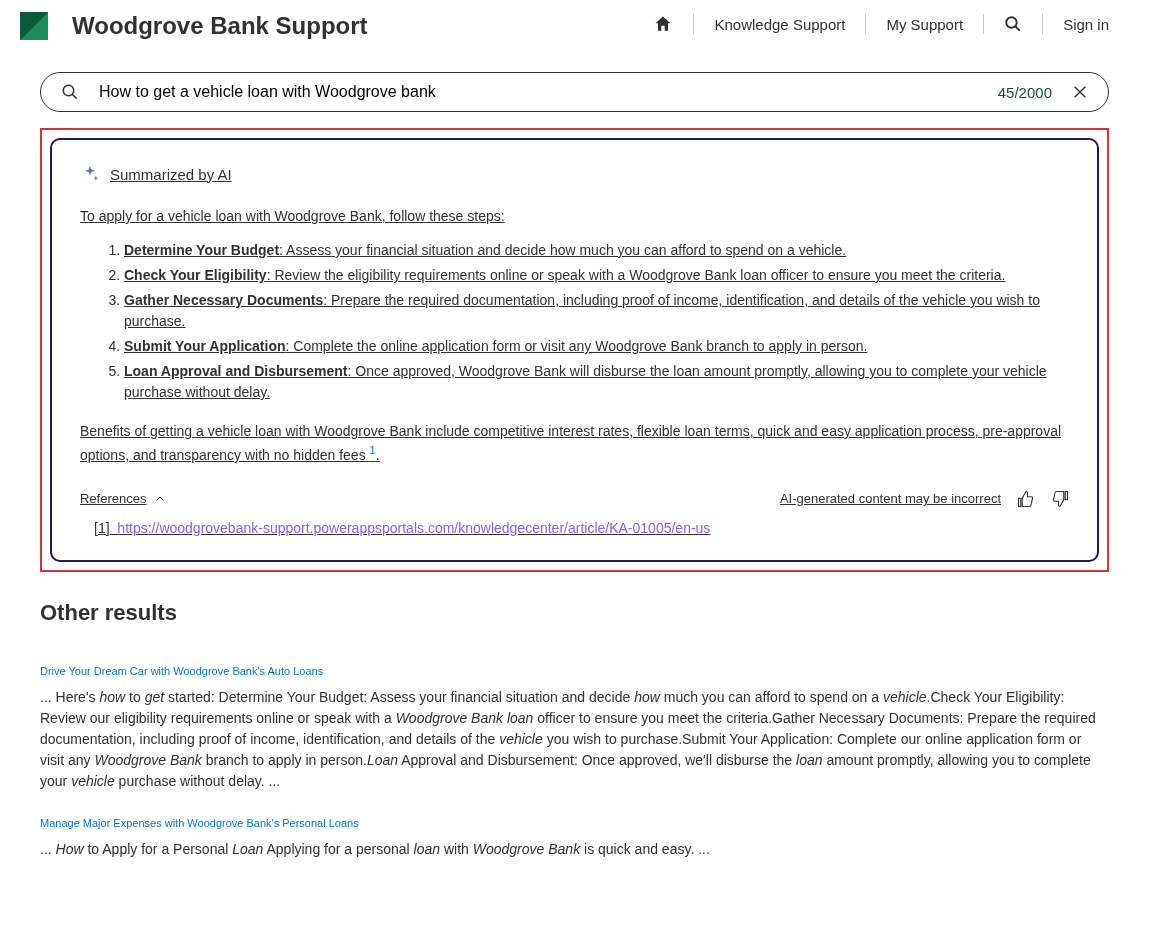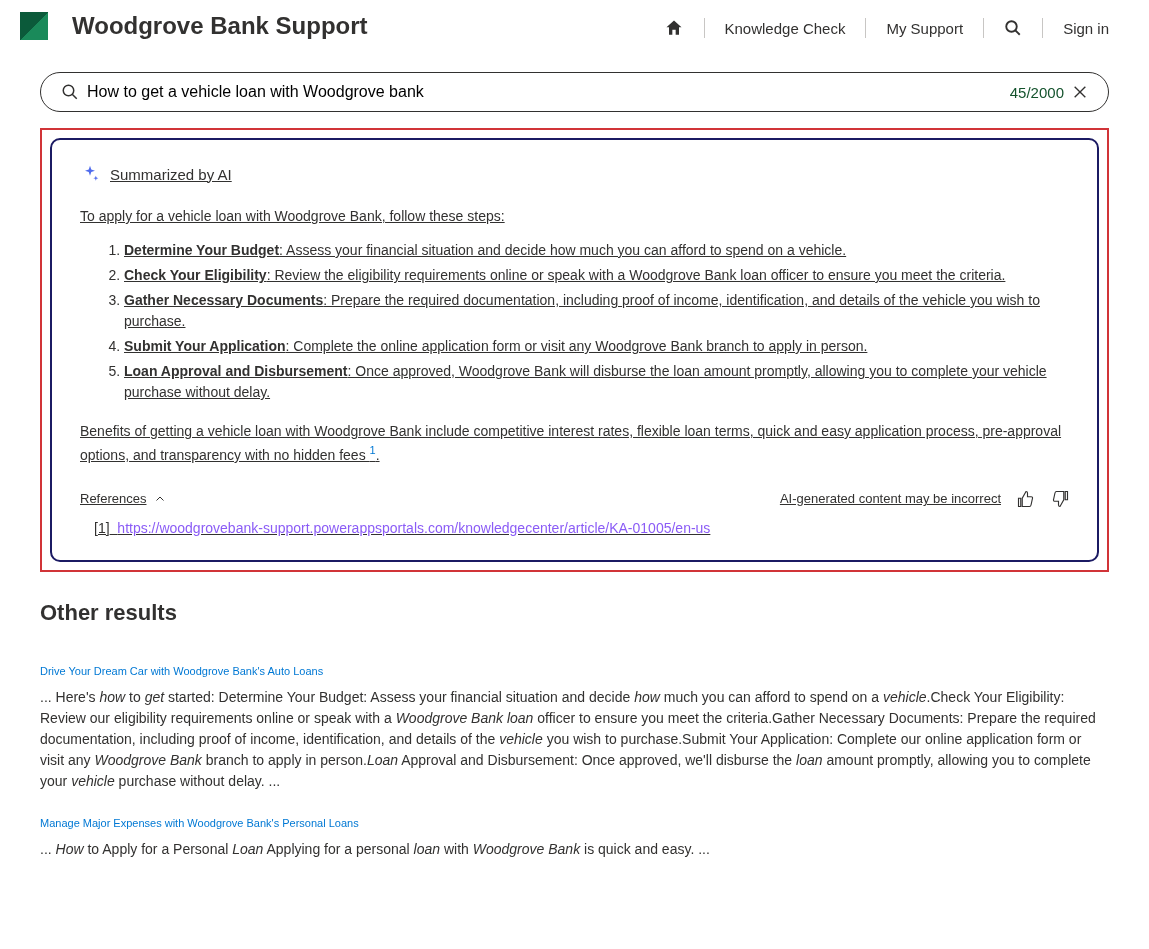--- a/index.html
+++ b/index.html
@@ -1,24 +1,24 @@
 <!DOCTYPE html>
 <html><head>
   <meta charset="utf-8">
   <style>
     * { box-sizing: border-box; margin: 0; padding: 0; }
     body { font-family: 'Segoe UI', Tahoma, Geneva, sans-serif; color: #323130; font-size: 14px; background: #fff; }
-    .header { display: flex; align-items: flex-end; padding: 12px 20px; }
+    .header { display: flex; align-items: flex-start; padding: 12px 20px; }
     .logo { width: 28px; height: 28px; background: linear-gradient(135deg, #0b5a3a 0%, #0b5a3a 50%, #1a8a5a 50%, #1a8a5a 100%); margin-right: 24px; }
     .site-title { font-size: 24px; font-weight: 600; flex: 1; }
     .nav { display: flex; align-items: center; gap: 0; }
     .nav-item { padding: 0 20px; font-size: 15px; cursor: pointer; display: flex; align-items: center; height: 24px; }
     .nav-sep { width: 1px; height: 20px; background: #c8c6c4; }
     .content { padding: 20px 40px; }
-    .search-bar { display: flex; align-items: center; border: 1px solid #323130; border-radius: 24px; padding: 10px 20px; gap: 8px; }
+    .search-bar { display: flex; align-items: center; border: 1px solid #323130; border-radius: 24px; padding: 10px 20px; gap: 20px; }
     .search-input { flex: 1; border: none; outline: none; font-size: 16px; font-family: inherit; }
     .counter { font-size: 15px; color: #14532d; }
     .highlight-box { border: 2px solid #d13438; padding: 8px; margin-top: 16px; }
     .ai-card { border: 2px solid #1b1a63; border-radius: 10px; padding: 24px 28px; text-decoration: underline; }
     .ai-header { display: flex; align-items: center; gap: 10px; margin-bottom: 24px; }
     .ai-icon { color: #4f6bed; font-size: 18px; }
     .ai-title { font-size: 15px; }
     .ai-intro { margin-bottom: 16px; }
     .ai-list { list-style: decimal; padding-left: 44px; margin-bottom: 18px; }
     .ai-list li { margin-bottom: 4px; line-height: 1.5; }
@@ -44,21 +44,21 @@
 <div class="header">
   <div class="logo"></div>
   <div class="site-title">Woodgrove Bank Support</div>
   <div class="nav">
     <div class="nav-item">
       <svg width="20" height="20" viewBox="0 0 24 24">
           <path fill="#323130" d="M12 3l9 8h-3v9h-4v-6h-4v6H6v-9H3z"></path>
         </svg>
     </div>
     <div class="nav-sep"></div>
-    <div class="nav-item">Knowledge Check</div>
+    <div class="nav-item">Knowledge Support</div>
     <div class="nav-sep"></div>
     <div class="nav-item">My Support</div>
     <div class="nav-sep"></div>
     <div class="nav-item">
       <svg width="18" height="18" viewBox="0 0 24 24">
           <circle cx="10" cy="10" r="7" fill="none" stroke="#323130" stroke-width="2.5"></circle>
           <line x1="15" y1="15" x2="21" y2="21" stroke="#323130" stroke-width="2.5"></line>
         </svg>
     </div>
     <div class="nav-sep"></div>

